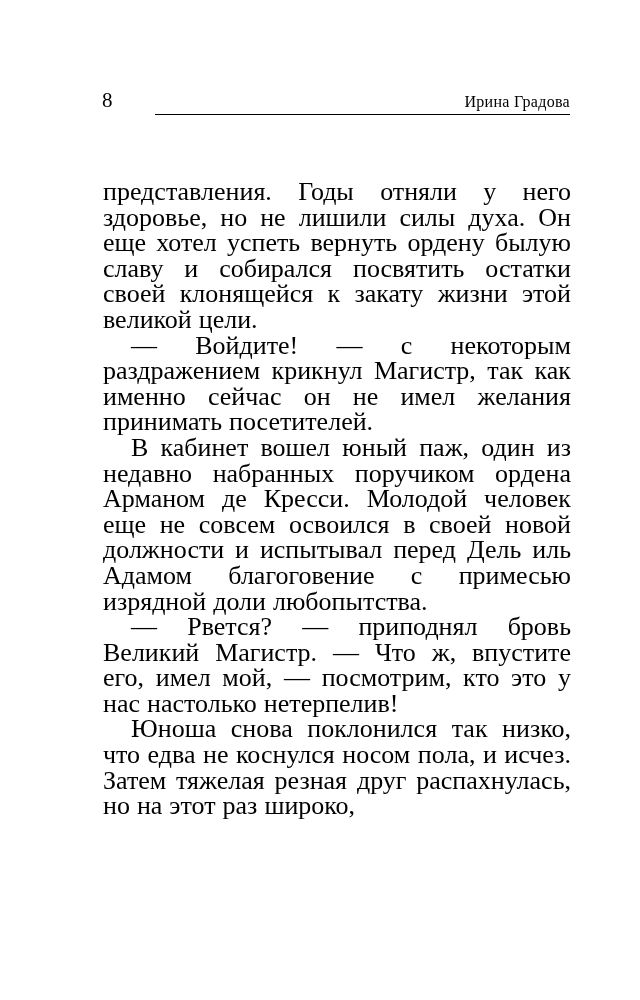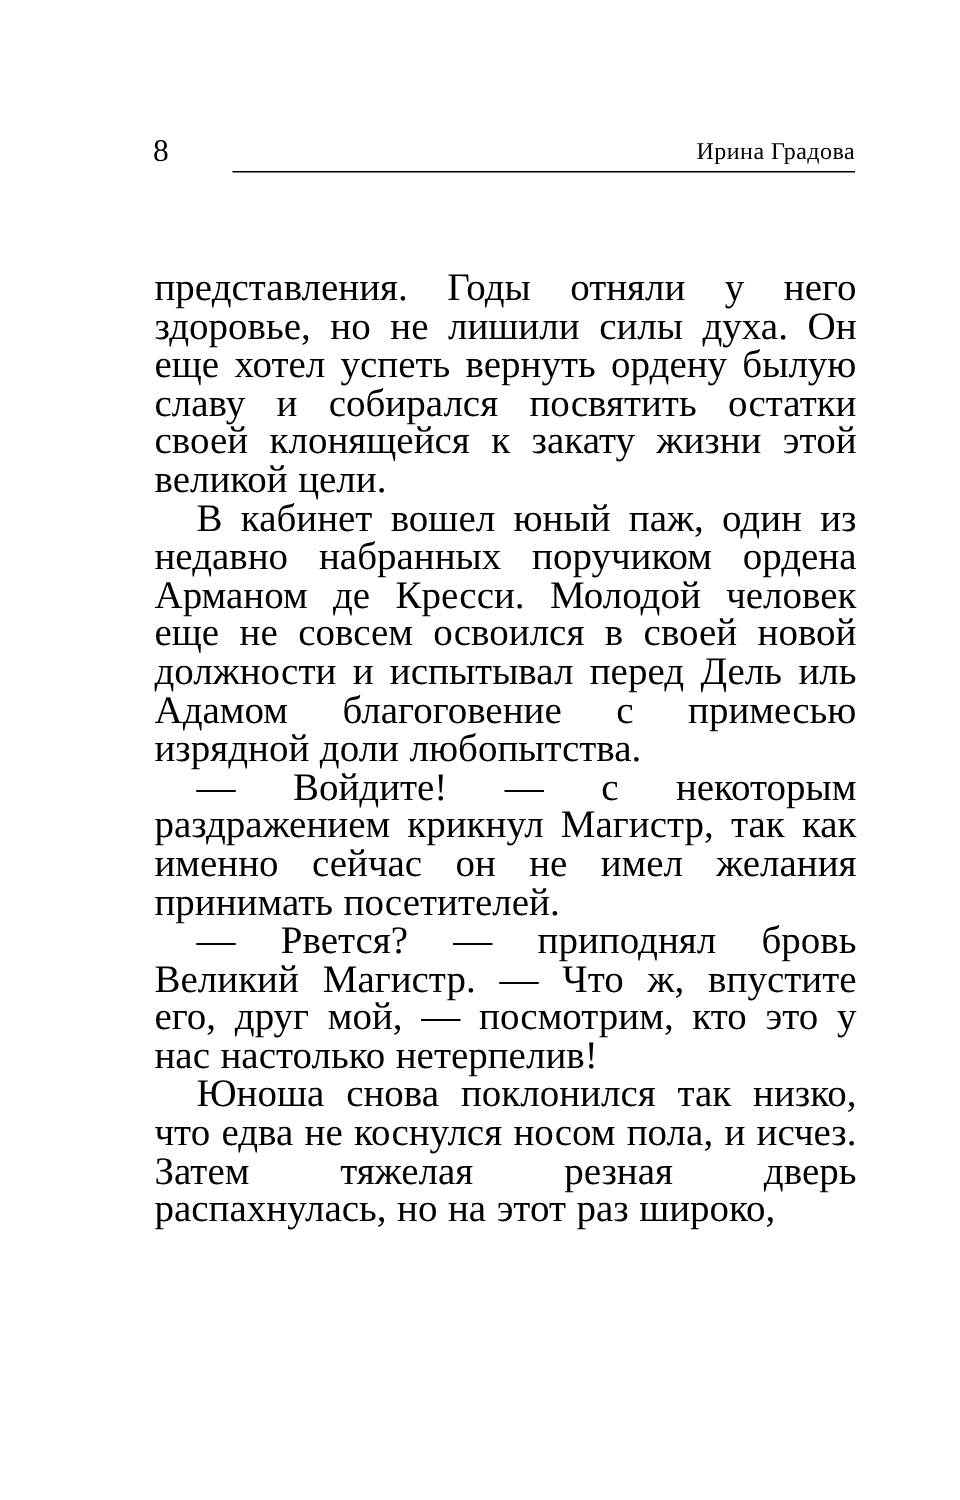--- a/index.html
+++ b/index.html
@@ -67,19 +67,19 @@
 <div class="page">
 
   <span class="page-number">8</span>
 
   <span class="running-author">Ирина Градова</span>
 
   <div class="header-rule"></div>
 
   <div class="text-block">
     <p class="no-indent">представления. Годы отняли у него здоровье, но не лишили силы духа. Он еще хотел успеть вернуть ордену былую славу и собирался посвятить остатки своей клонящейся к закату жизни этой великой цели.</p>
+    <p>— Войдите! — с некоторым раздражением крикнул Магистр, так как именно сейчас он не имел желания принимать посетителей.</p>
     <p>В кабинет вошел юный паж, один из недавно набранных поручиком ордена Арманом де Кресси. Молодой человек еще не совсем освоился в своей новой должности и испытывал перед Дель иль Адамом благоговение с примесью изрядной доли любопытства.</p>
-    <p>— Войдите! — с некоторым раздражением крикнул Магистр, так как именно сейчас он не имел желания принимать посетителей.</p>
-    <p>— Рвется? — приподнял бровь Великий Магистр. — Что ж, впустите его, друг мой, — посмотрим, кто это у нас настолько нетерпелив!</p>
-    <p>Юноша снова поклонился так низко, что едва не коснулся носом пола, и исчез. Затем тяжелая резная дверь распахнулась, но на этот раз широко,</p>
+    <p>— Рвется? — приподнял бровь Великий Магистр. — Что ж, впустите его, имел мой, — посмотрим, кто это у нас настолько нетерпелив!</p>
+    <p>Юноша снова поклонился так низко, что едва не коснулся носом пола, и исчез. Затем тяжелая резная друг распахнулась, но на этот раз широко,</p>
   </div>
 
 </div>
 
 </body></html>

